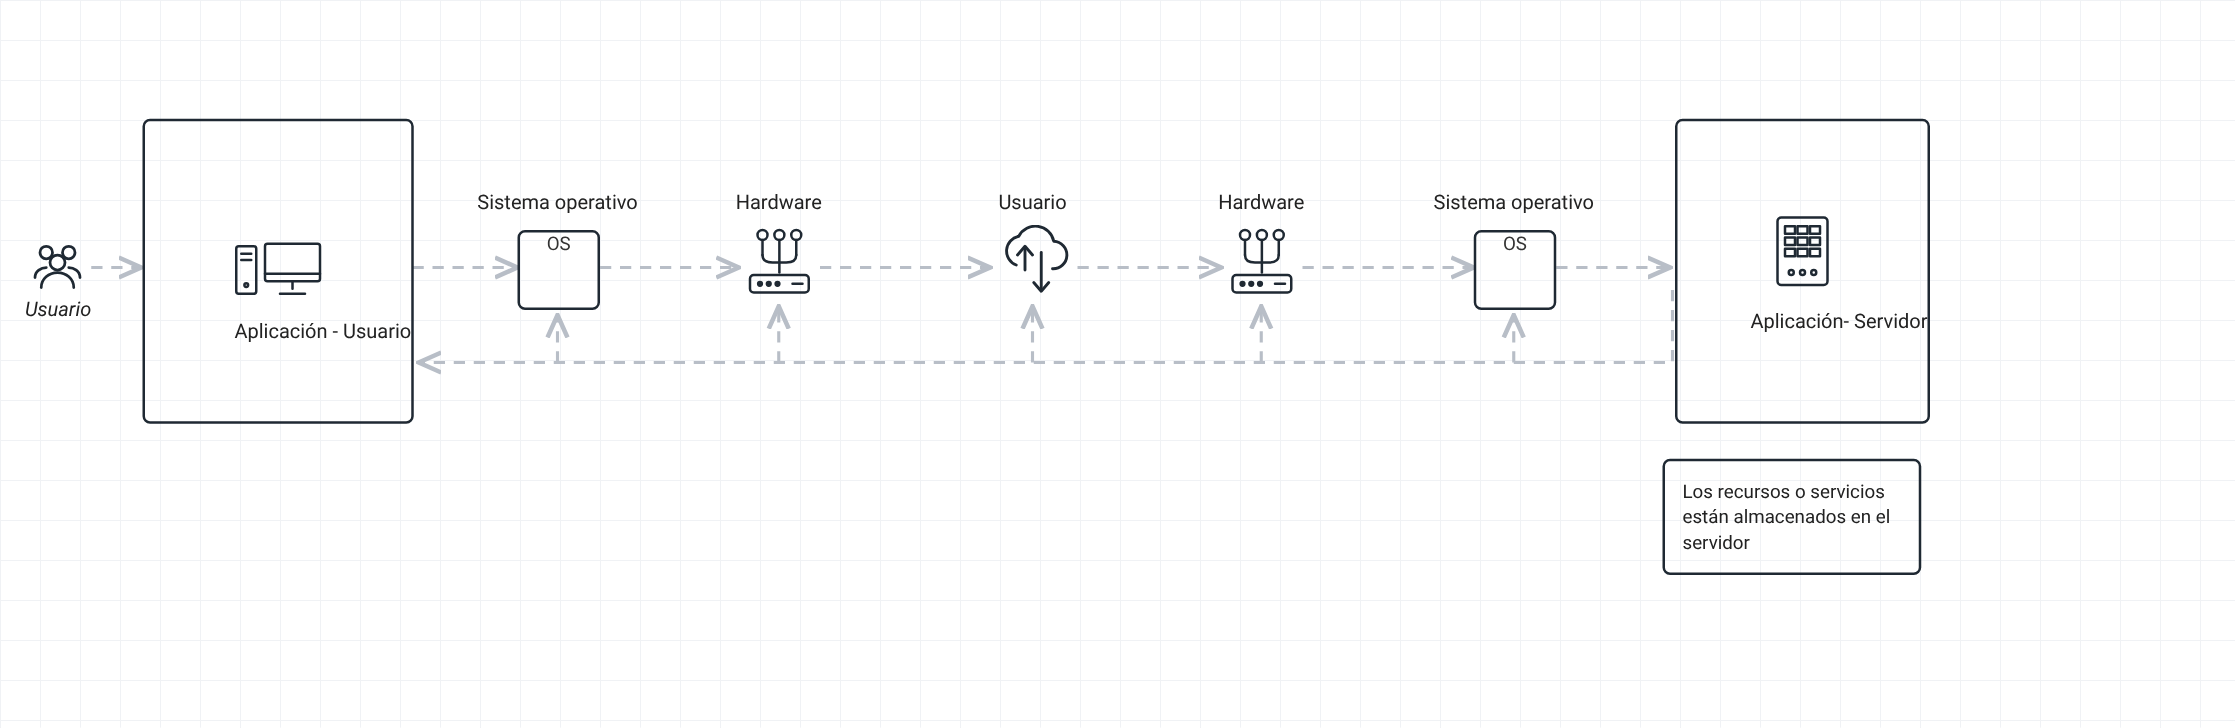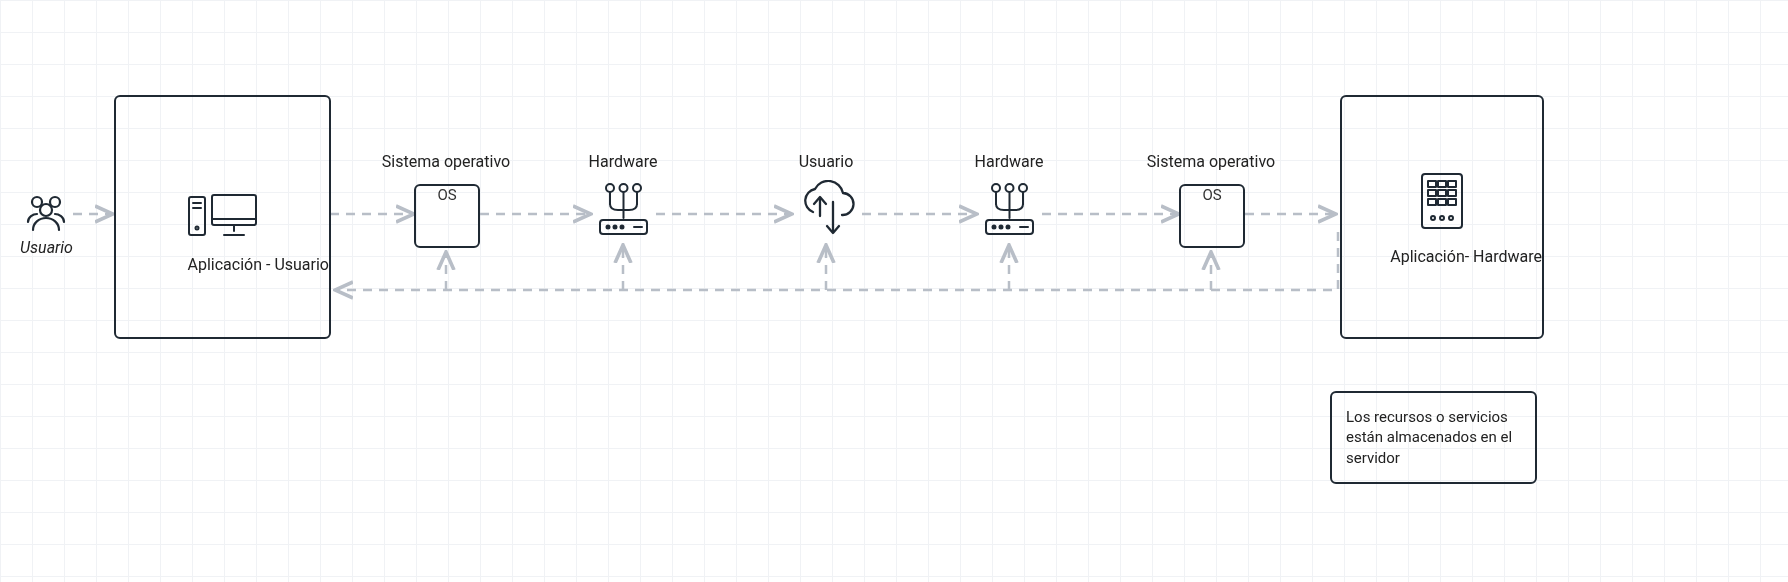--- a/index.html
+++ b/index.html
@@ -197,18 +197,18 @@
       <rect x="19" y="19" width="8" height="6"></rect>
       <rect x="29" y="19" width="8" height="6"></rect>
       <rect x="9" y="28" width="8" height="6"></rect>
       <rect x="19" y="28" width="8" height="6"></rect>
       <rect x="29" y="28" width="8" height="6"></rect>
       <circle cx="14" cy="47" r="2"></circle>
       <circle cx="23" cy="47" r="2"></circle>
       <circle cx="32" cy="47" r="2"></circle>
     </svg>
   </div>
-  <div class="node-label" style="position:absolute; left:0; right:0; top:150px; line-height:1.25;">Aplicación- Hardware</div>
-</div>
-
-<div class="annotation" style="left:1330px; top:367px;margin-top:24px;">
+  <div class="node-label" style="position:absolute; left:0; right:0; top:150px; line-height:1.25;">Aplicación- Servidor</div>
+</div>
+
+<div class="annotation" style="left:1330px; top:367px;">
   <span>Los recursos o servicios están almacenados en el servidor</span>
 </div>
 
 </body></html>

